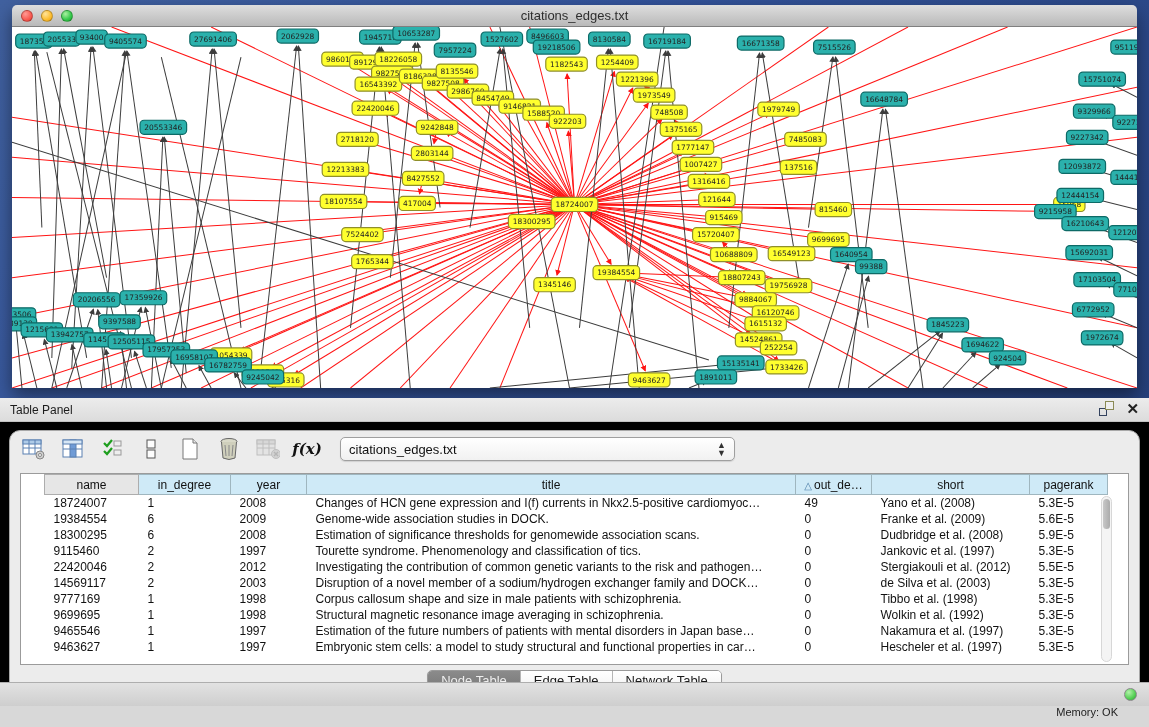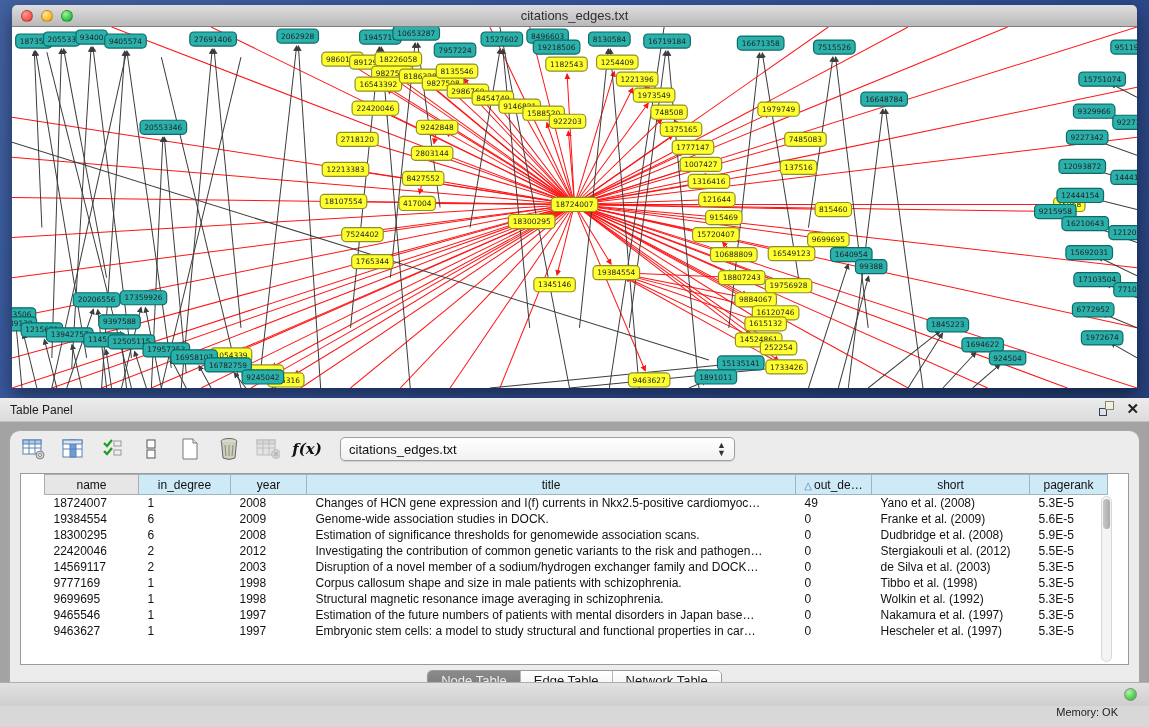--- a/index.html
+++ b/index.html
@@ -18,21 +18,21 @@
   .tl { width:12px; height:12px; border-radius:50%; display:inline-block; border:1px solid rgba(0,0,0,.25); }
   .tl.red { background:radial-gradient(circle at 35% 30%,#ff9a94,#f95a51 60%,#d83a33); }
   .tl.yel { background:radial-gradient(circle at 35% 30%,#ffe39a,#fdbd2e 60%,#e09c17); }
   .tl.grn { background:radial-gradient(circle at 35% 30%,#a8f0a0,#34c84a 60%,#1fa233); }
   .win-title { position:absolute; left:0; right:0; text-align:center; font-size:13px; color:#2e2e2e; font-weight:500; }
   .canvas { position:absolute; top:22px; left:0; right:0; bottom:0; background:#fff; overflow:hidden; }
   .canvas svg { width:100%; height:100%; display:block; }
   .divider-dot { position:absolute; left:50%; bottom:-8px; width:16px; height:5px; }
 
   
-  .table-panel { position:absolute; top:398px; left:0; width:1149px; height:305px; background:#a3a3a3; }
+  .table-panel { position:absolute; top:398px; left:0; width:1149px; height:305px; background:#000000; }
   .panel-header { height:24px; display:flex; align-items:center; padding:0 10px;
     background:linear-gradient(#ececec,#dcdcdc); border-bottom:1px solid #c2c2c2; position:relative; }
   .panel-header .ph-title { font-size:12px; color:#1c1c1c; }
   .ph-icons { position:absolute; right:10px; top:3px; display:flex; gap:12px; align-items:center; }
   .float-ic { width:15px; height:15px; position:relative; }
   .float-ic .sq1 { position:absolute; left:0; bottom:0; width:8px; height:8px; border:1.5px solid #33425e; background:transparent; }
   .float-ic .sq2 { position:absolute; right:0; top:0; width:9px; height:9px; border:1.5px solid #8a8a55; background:#eee; }
   .close-ic { font-size:15px; font-weight:bold; color:#222; line-height:15px; cursor:default; }
 
   .panel-inner { position:absolute; left:9px; right:9px; top:32px; bottom:5px;
@@ -866,20 +866,29 @@
               <tr>
                 <td>18300295</td>
                 <td>6</td>
                 <td>2008</td>
                 <td>Estimation of significance thresholds for genomewide association scans.</td>
                 <td>0</td>
                 <td>Dudbridge et al. (2008)</td>
                 <td>5.9E-5</td>
               </tr>
               <tr>
+                <td>9115460</td>
+                <td>2</td>
+                <td>1997</td>
+                <td>Tourette syndrome. Phenomenology and classification of tics.</td>
+                <td>0</td>
+                <td>Jankovic et al. (1997)</td>
+                <td>5.3E-5</td>
+              </tr>
+              <tr>
                 <td>22420046</td>
                 <td>2</td>
                 <td>2012</td>
                 <td>Investigating the contribution of common genetic variants to the risk and pathogen…</td>
                 <td>0</td>
                 <td>Stergiakouli et al. (2012)</td>
                 <td>5.5E-5</td>
               </tr>
               <tr>
                 <td>14569117</td>

